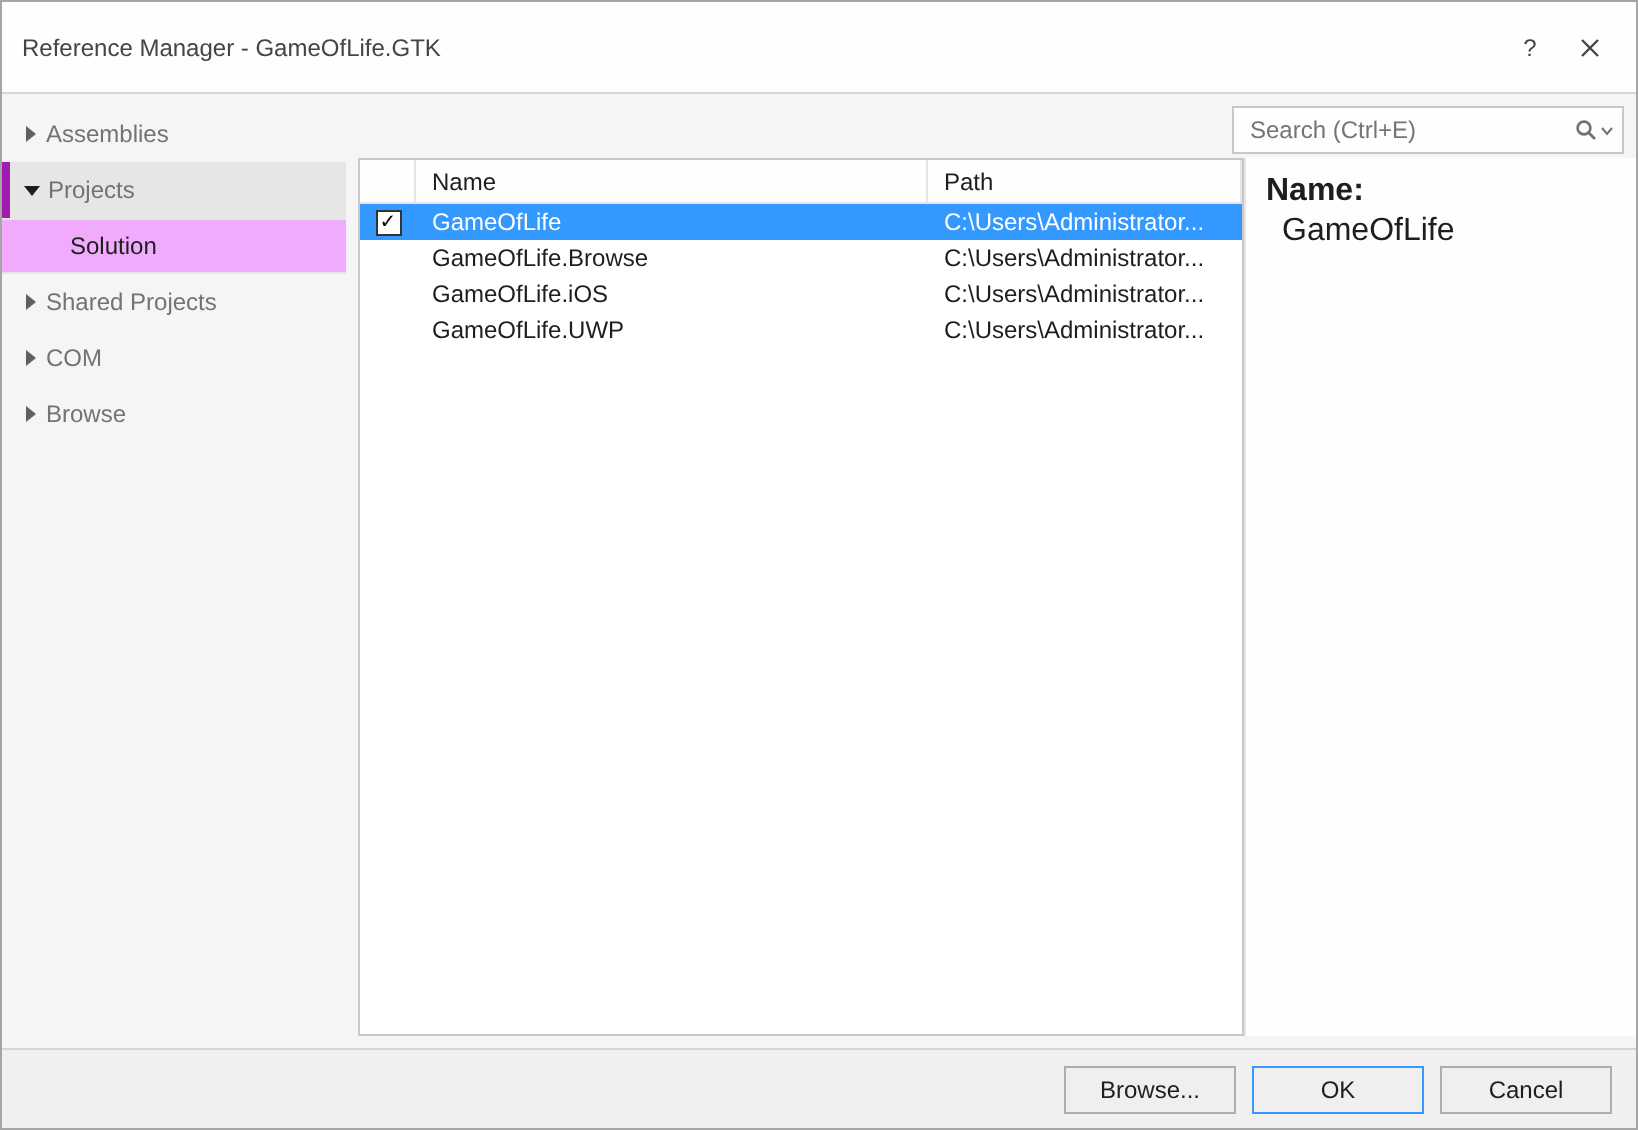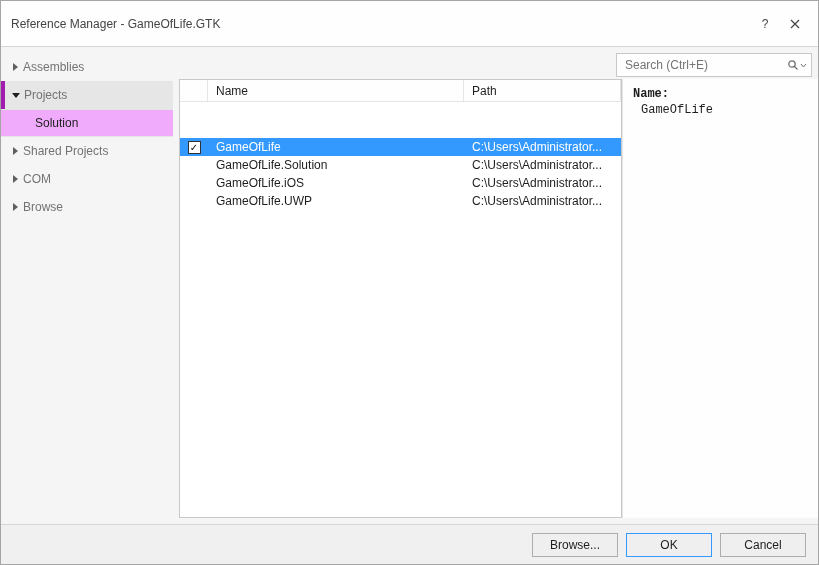--- a/index.html
+++ b/index.html
@@ -106,21 +106,20 @@
     min-height: 0;
     padding: 0 0 6px 6px;
   }
   .grid {
     flex: 1;
     background: #fff;
     border: 1px solid #c8c8c8;
     display: flex;
     flex-direction: column;
     min-width: 0;
-    gap: 36px;
   }
   .grid-head {
     height: 22px;
     display: flex;
     border-bottom: 1px solid #e5e5e5;
     background: #fefefe;
     color: #1e1e1e;
   }
   .grid-head .col {
     display: flex;
@@ -165,22 +164,21 @@
     font-size:10px;
     line-height:11px;
     text-align:center;
   }
   
   .details {
     width: 196px;
     background: #fefefe;
     border-left: 1px solid #e5e5e5;
     padding: 8px 10px;
-    font-size:12px;
-    font-family:Liberation Mono, monospace;
+    font-size:16px;
   }
   .details .dlabel { font-weight:600; }
   .details .dvalue { margin-top:2px; padding-left:8px; }
   .search {
     width: 196px;
     height: 24px;
     border: 1px solid #c8c8c8;
     background: #fefefe;
     display: flex;
     align-items: center;
@@ -305,21 +303,21 @@
         <div class="grid-body" id="grid-body">
             <div class="row selected">
               <div class="cell-check">
                 <div class="chk">✓</div>
               </div>
               <div class="cell-name">GameOfLife</div>
               <div class="cell-path">C:\Users\Administrator...</div>
             </div>
             <div class="row">
               <div class="cell-check"></div>
-              <div class="cell-name">GameOfLife.Solution</div>
+              <div class="cell-name">GameOfLife.Browse</div>
               <div class="cell-path">C:\Users\Administrator...</div>
             </div>
             <div class="row">
               <div class="cell-check"></div>
               <div class="cell-name">GameOfLife.iOS</div>
               <div class="cell-path">C:\Users\Administrator...</div>
             </div>
             <div class="row">
               <div class="cell-check"></div>
               <div class="cell-name">GameOfLife.UWP</div>

